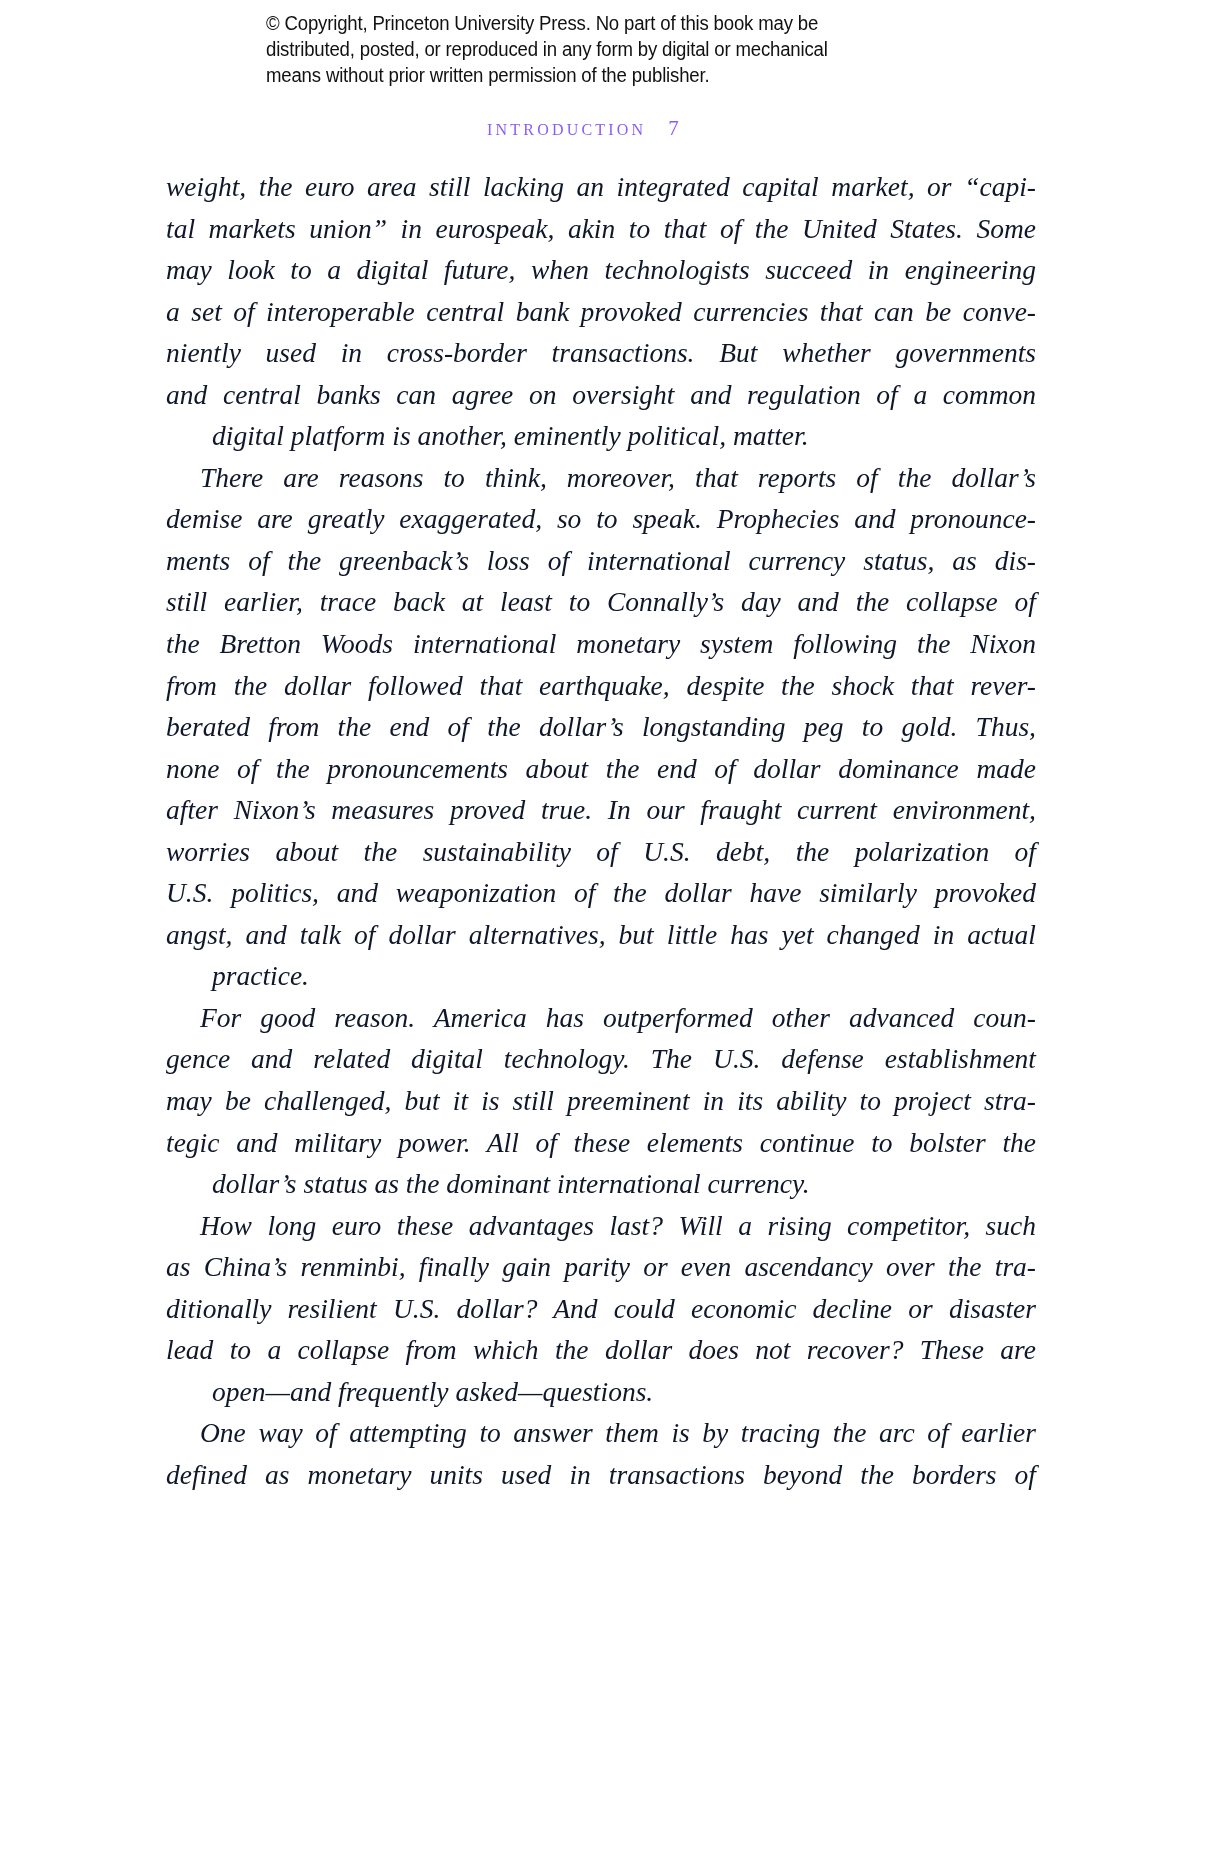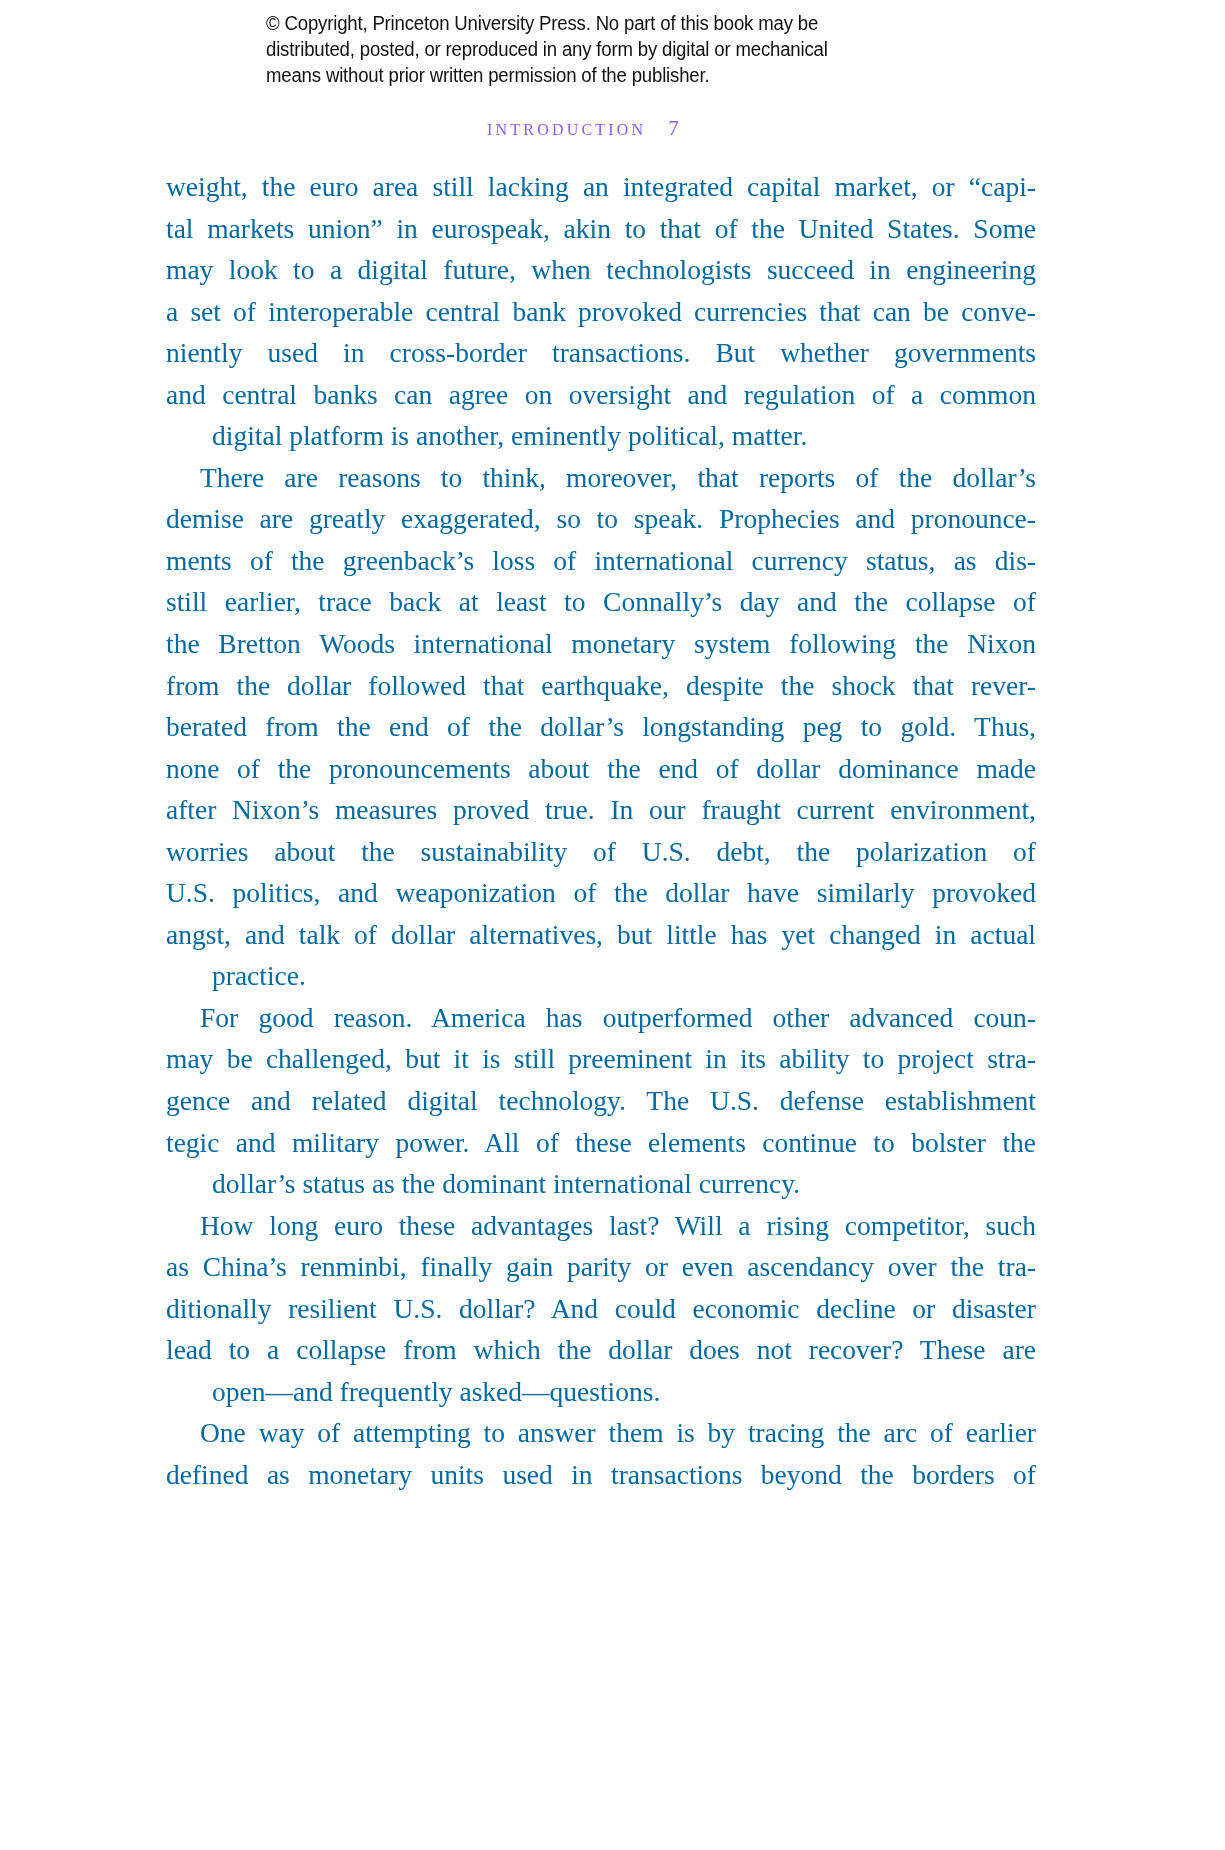--- a/index.html
+++ b/index.html
@@ -48,21 +48,22 @@
     letter-spacing: 0;
   }
   .body-text {
     position: absolute;
     left: 166px;
     top: 166px;
     width: 870px;
     font-family: "Liberation Serif", serif;
     font-size: 27.5px;
     line-height: 41.55px;
-    color: #0369a1;
+    color: #0f172a;
+    font-style: italic;
   }
   .para {
     margin: 0;
   }
   .line {
     display: block;
     white-space: nowrap;
     text-align: justify;
     text-align-last: justify;
     height: 41.55px;
@@ -128,22 +129,22 @@
     <span class="line">none of the pronouncements about the end of dollar dominance made</span>
     <span class="line">after Nixon’s measures proved true. In our fraught current environment,</span>
     <span class="line">worries about the sustainability of U.S. debt, the polarization of</span>
     <span class="line">U.S. politics, and weaponization of the dollar have similarly provoked</span>
     <span class="line">angst, and talk of dollar alternatives, but little has yet changed in actual</span>
     <span class="line last">practice.</span>
   </div>
 
   <div class="para">
     <span class="line indent">For good reason. America has outperformed other advanced coun-</span>
+    <span class="line">gence and related digital technology. The U.S. defense establishment</span>
     <span class="line">may be challenged, but it is still preeminent in its ability to project stra-</span>
-    <span class="line">gence and related digital technology. The U.S. defense establishment</span>
     <span class="line">tegic and military power. All of these elements continue to bolster the</span>
     <span class="line last">dollar’s status as the dominant international currency.</span>
   </div>
 
   <div class="para">
     <span class="line indent">How long euro these advantages last? Will a rising competitor, such</span>
     <span class="line">as China’s renminbi, finally gain parity or even ascendancy over the tra-</span>
     <span class="line">ditionally resilient U.S. dollar? And could economic decline or disaster</span>
     <span class="line">lead to a collapse from which the dollar does not recover? These are</span>
     <span class="line last">open—and frequently asked—questions.</span>

